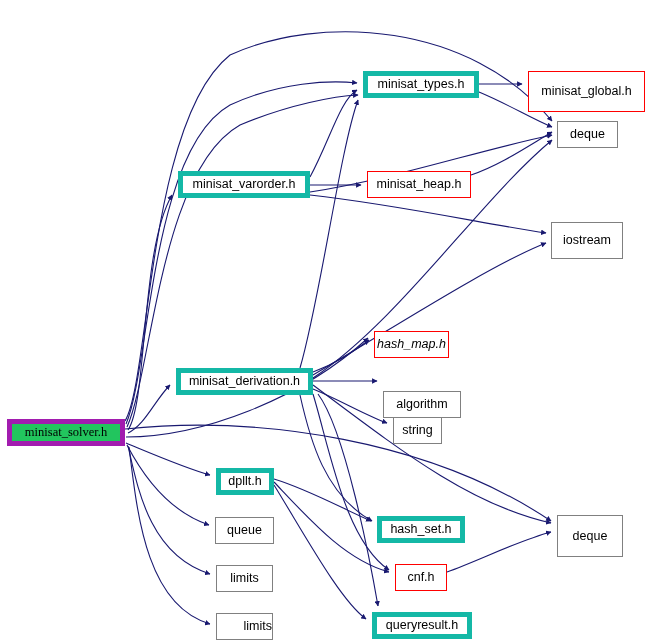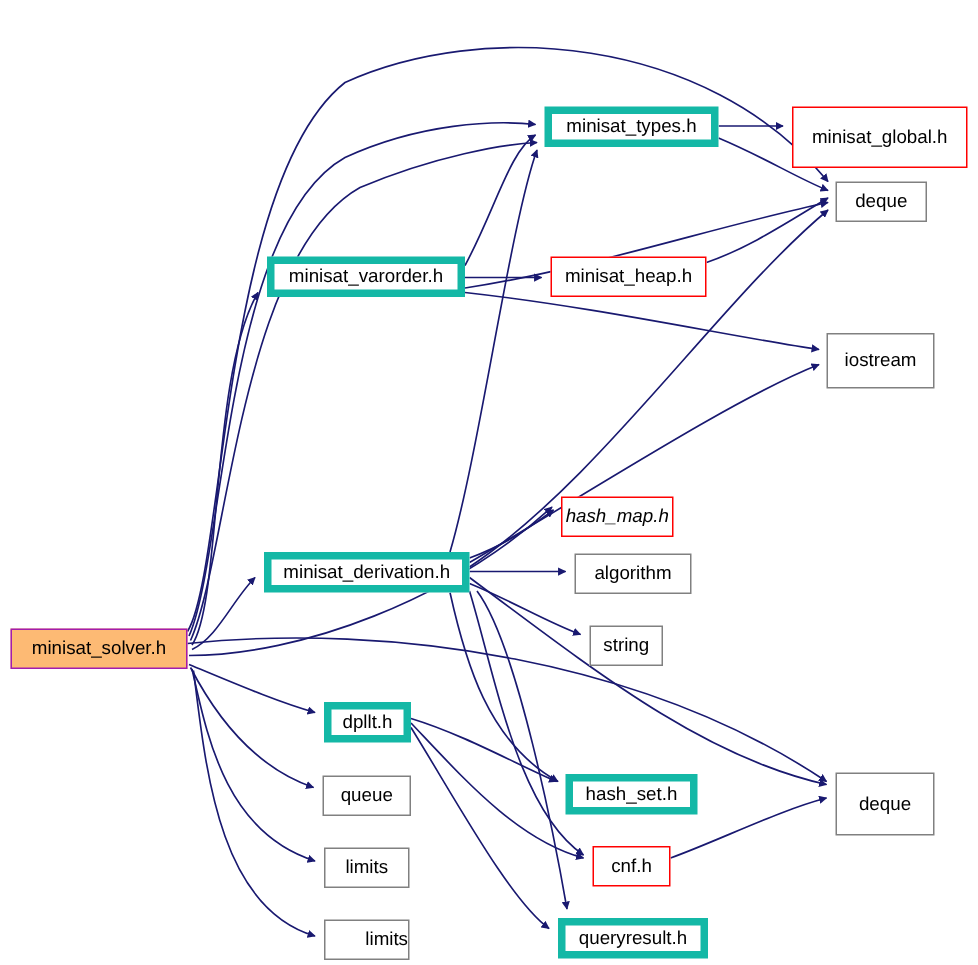--- a/index.html
+++ b/index.html
@@ -17,21 +17,21 @@
     display:flex;align-items:center;justify-content:center;
     font-size:12.5px;
     line-height:1;
     color:#000000;
     white-space:nowrap;
     background:#ffffff;
     border:1px solid #808080;
   }
   .node.black{border:5px solid #14b8a6;}
   .node.red{border:1px solid #ff0000;}
-  .node.current{background:#fdba74;border:1px solid #a21caf;}
+  .node.current{background:#22c55e;border:5px solid #a21caf;font-family:Liberation Serif, serif;}
 </style>
 </head>
 <body>
 
 <div id="graph">
 
   <svg id="edges" width="652" height="643" viewBox="0 0 652 643" xmlns="http://www.w3.org/2000/svg">
     <defs>
       <marker id="arrow" viewBox="0 0 10 10" refX="9" refY="5" markerWidth="5" markerHeight="5" orient="auto-start-reverse">
         <path d="M 0 0 L 10 5 L 0 10 z" fill="#191970"></path>
@@ -94,21 +94,21 @@
       </div>
       <div class="node " style="left: 557px; top: 121px; width: 61px; height: 27px;">
         <span>deque</span>
       </div>
       <div class="node " style="left: 551px; top: 222px; width: 72px; height: 37px;">
         <span>iostream</span>
       </div>
       <div class="node red" style="left: 374px; top: 331px; width: 75px; height: 27px; font-style: italic;">
         <span>hash_map.h</span>
       </div>
-      <div class="node " style="left: 383px; top: 369px; width: 78px; height: 27px;">
+      <div class="node " style="left: 383px; top: 391px; width: 78px; height: 27px;">
         <span>algorithm</span>
       </div>
       <div class="node " style="left: 393px; top: 417px; width: 49px; height: 27px;">
         <span>string</span>
       </div>
       <div class="node black" style="left: 216px; top: 468px; width: 58px; height: 27px;">
         <span>dpllt.h</span>
       </div>
       <div class="node " style="left: 215px; top: 517px; width: 59px; height: 27px;">
         <span>queue</span>

